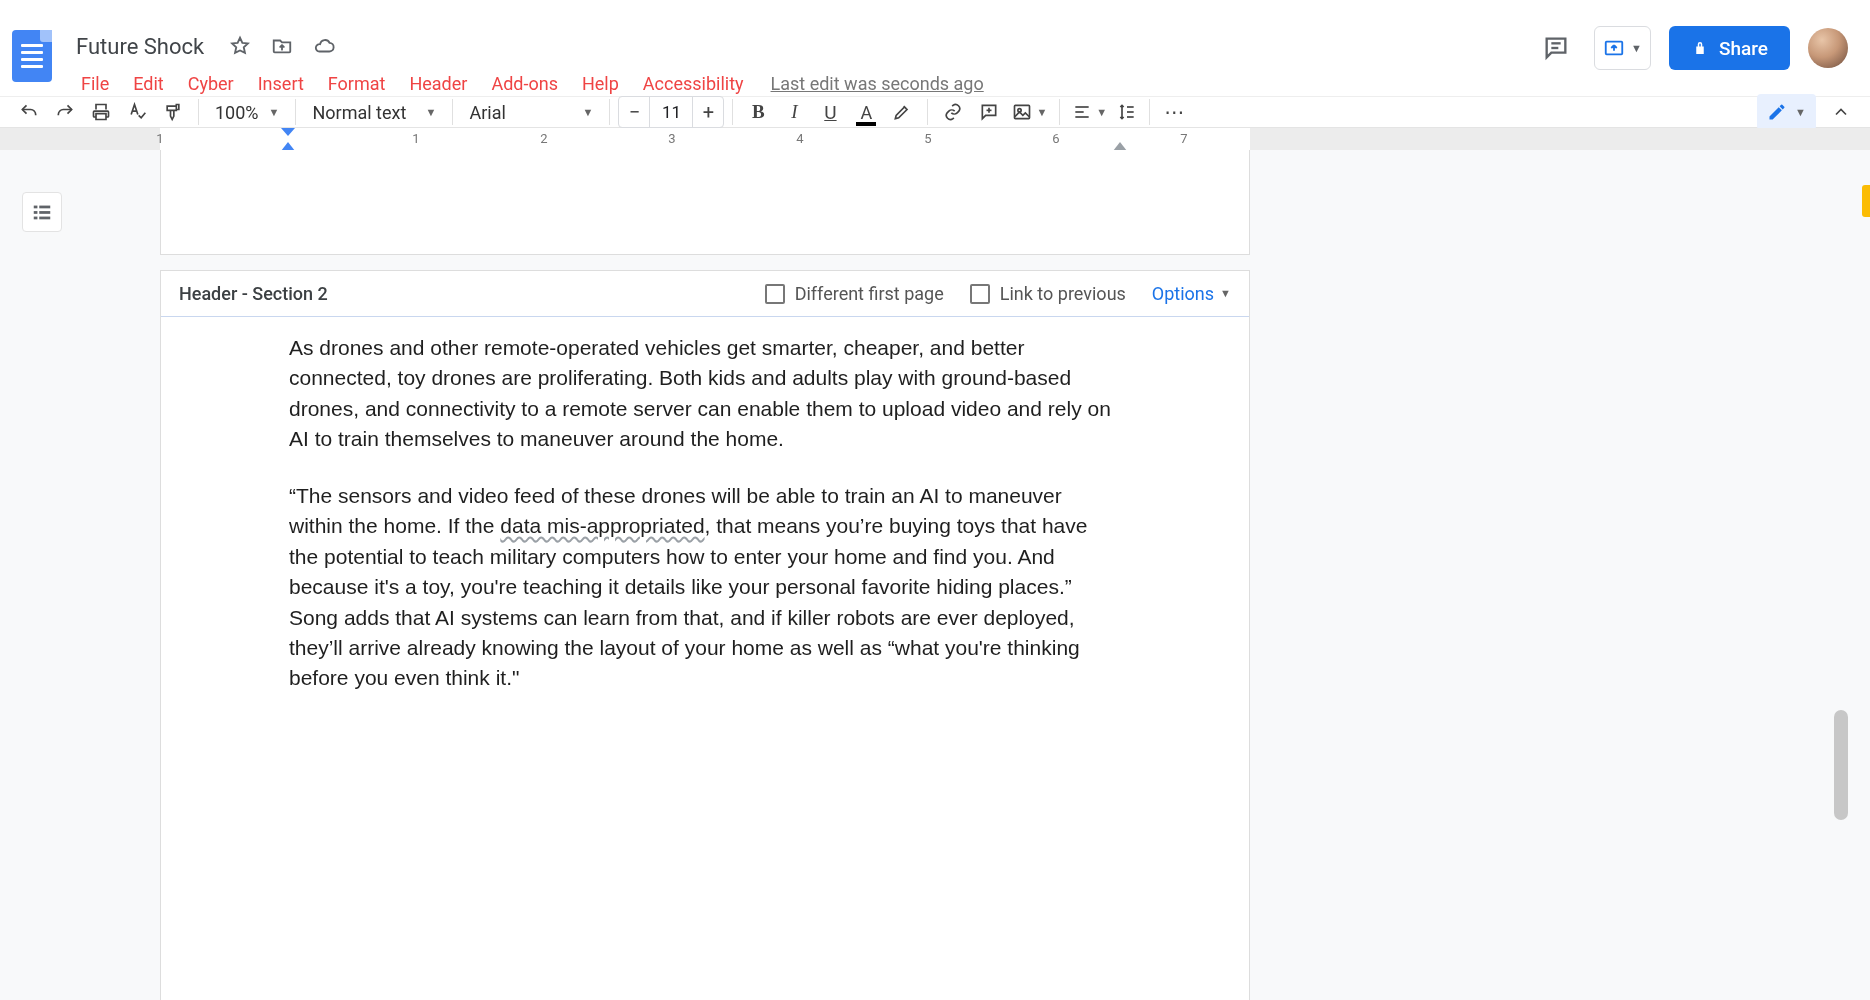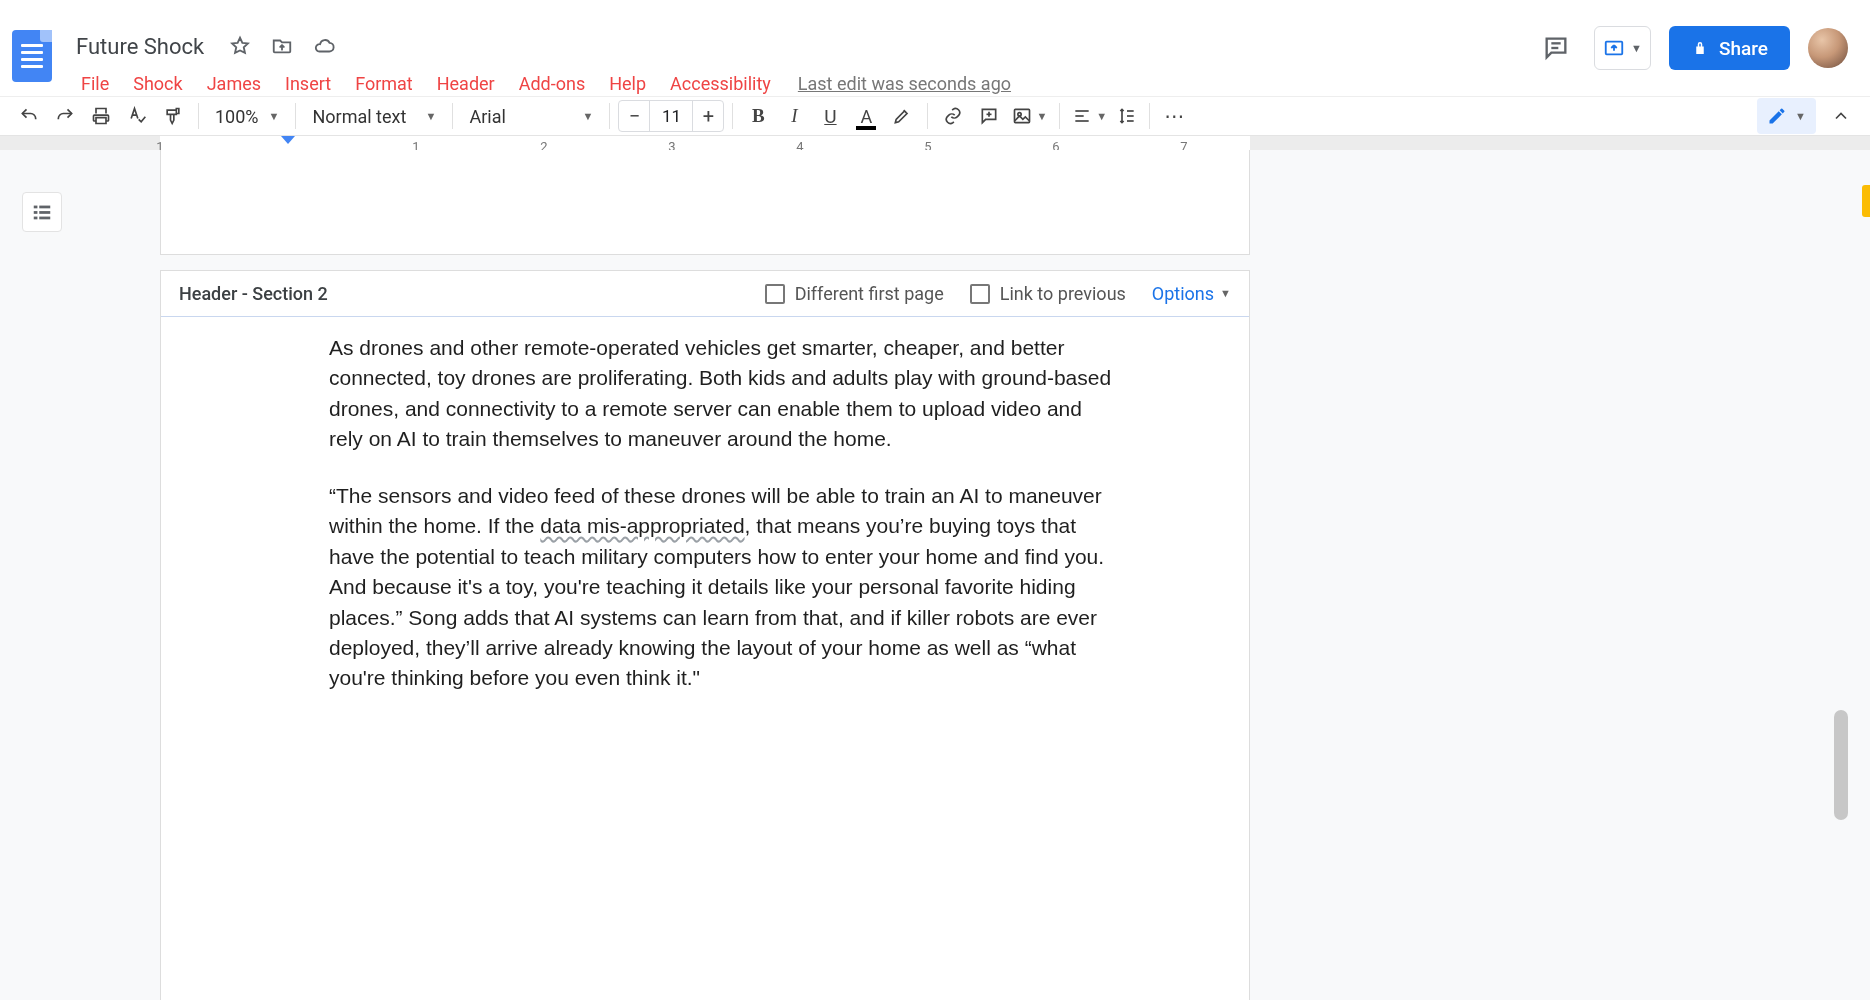--- a/index.html
+++ b/index.html
@@ -61,21 +61,21 @@
   .comments-btn svg{width:28px;height:28px;fill:none;stroke:#5f6368;stroke-width:2;}
   .present-btn { height:44px; border:1px solid #dadce0; border-radius:6px; display:flex; align-items:center; padding:0 8px; gap:6px; cursor:pointer; color:#5f6368;}
   .present-btn svg{width:22px;height:22px;fill:none;stroke:#1a73e8;stroke-width:2;}
   .present-caret{font-size:11px;color:#5f6368;}
   .share-btn { background:#1a73e8; color:#fff; border-radius:6px; height:44px; padding:0 22px; display:flex; align-items:center; gap:10px; font-size:19px; font-weight:500; cursor:pointer;}
   .share-btn svg{width:18px;height:18px;fill:#fff;}
   .avatar { width:40px; height:40px; border-radius:50%; background: radial-gradient(circle at 35% 30%, #e8c5a8 0%, #c79878 45%, #6b4a3a 100%); flex-shrink:0;}
 
   
   .toolbar {
-    height: 40px;
+    height: 32px;
     border-top:1px solid #eee;
     border-bottom:1px solid #e4e4e4;
     display:flex;
     align-items:center;
     padding: 0 12px;
     gap:2px;
     background:#fff;
   }
   .tb-btn { width:34px; height:34px; display:flex; align-items:center; justify-content:center; color:#444; cursor:pointer; border-radius:4px;}
   .tb-btn svg{width:20px;height:20px;fill:#444;}
@@ -120,21 +120,21 @@
   .cursor{display:inline-block;width:1px;height:24px;background:#000;vertical-align:middle;margin-left:1px;}
 
   .header-bar{height:46px;border-bottom:1px solid #c9d7ef;display:flex;align-items:center;padding:0 18px;font-size:18px;background:#fff;justify-content:space-between;}
   .header-label{color:#3c4043;font-weight:500;}
   .header-opts{margin-left:auto;display:flex;align-items:center;gap:26px;}
   .chk{display:flex;align-items:center;gap:10px;color:#555;cursor:pointer;}
   .chk-box{width:20px;height:20px;border:2px solid #777;border-radius:2px;}
   .options-link{color:#1a73e8;display:flex;align-items:center;gap:6px;cursor:pointer;}
 
   .body-text{padding:16px 128px 40px 128px;font-family:Arial;font-size:21px;line-height:1.45;color:#1f1f1f;}
-  .body-text p{margin-bottom:26px;margin-left:40px;}
+  .body-text p{margin-bottom:26px;}
   .squiggle{text-decoration:underline;text-decoration-style:wavy;text-decoration-color:#9aa0a6;text-underline-offset:3px;}
 
   
   .vscroll{position:absolute;right:22px;top:150px;width:14px;bottom:0;}
   .vscroll-track{position:absolute;inset:0;background:transparent;}
   .vscroll-thumb{position:absolute;right:0;top:560px;width:14px;height:110px;background:#c7c7c7;border-radius:7px;}
 
   .yellow-tab{position:absolute;right:0;top:185px;width:8px;height:32px;background:#fbbc04;border-radius:3px 0 0 3px;}
 </style>
 </head>
@@ -157,22 +157,22 @@
           </svg>
       </span>
       <span class="title-icon">
         <svg viewBox="0 0 24 24">
             <path d="M7 18a4 4 0 1 1 .7-7.95A5.5 5.5 0 0 1 18 8.5 4.5 4.5 0 0 1 17.5 18H7z"></path>
           </svg>
       </span>
     </div>
     <div class="menu-row">
       <span class="menu-item">File</span>
-      <span class="menu-item">Shock</span>
-      <span class="menu-item">James</span>
+      <span class="menu-item">Edit</span>
+      <span class="menu-item">Cyber</span>
       <span class="menu-item">Insert</span>
       <span class="menu-item">Format</span>
       <span class="menu-item">Header</span>
       <span class="menu-item">Add-ons</span>
       <span class="menu-item">Help</span>
       <span class="menu-item">Accessibility</span>
       <span class="last-edit">Last edit was seconds ago</span>
     </div>
   </div>
   <div class="title-right">

